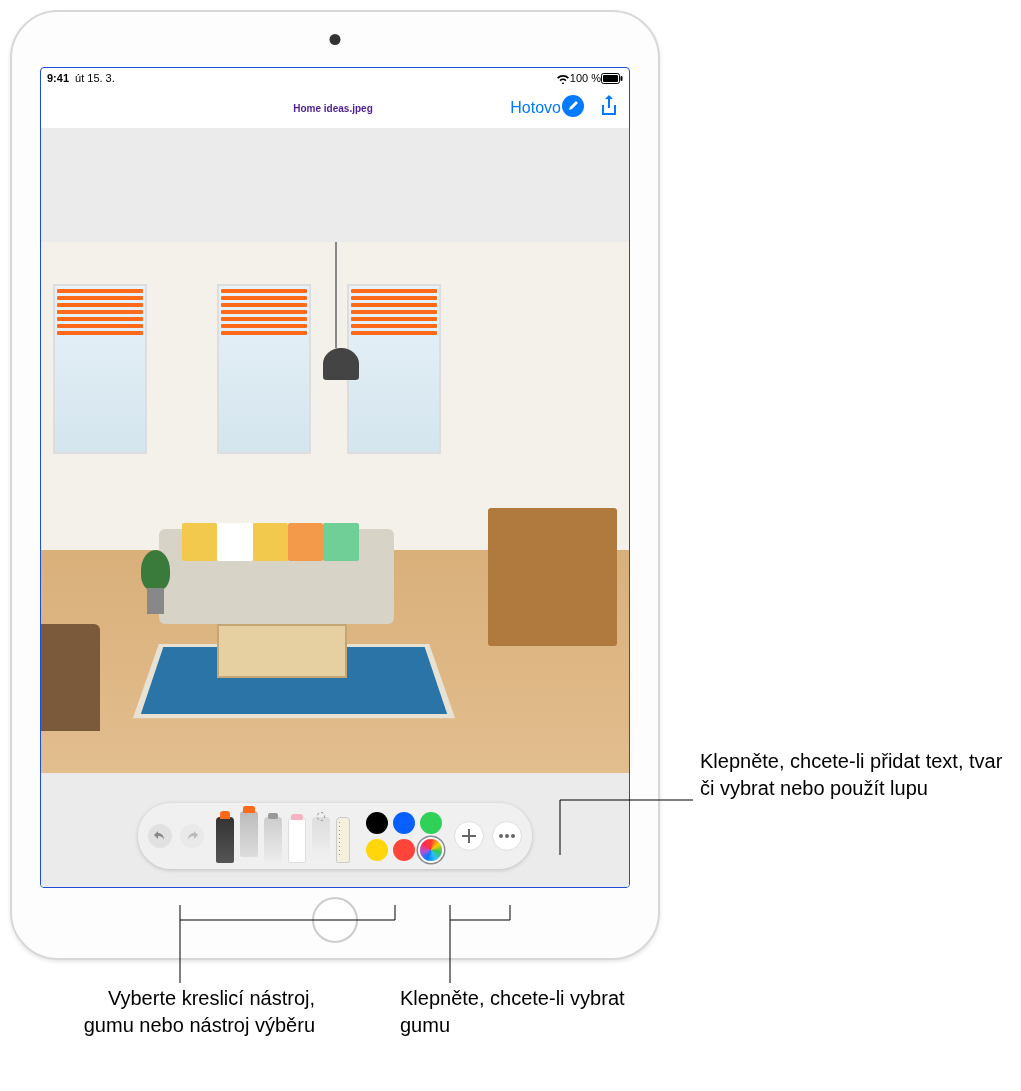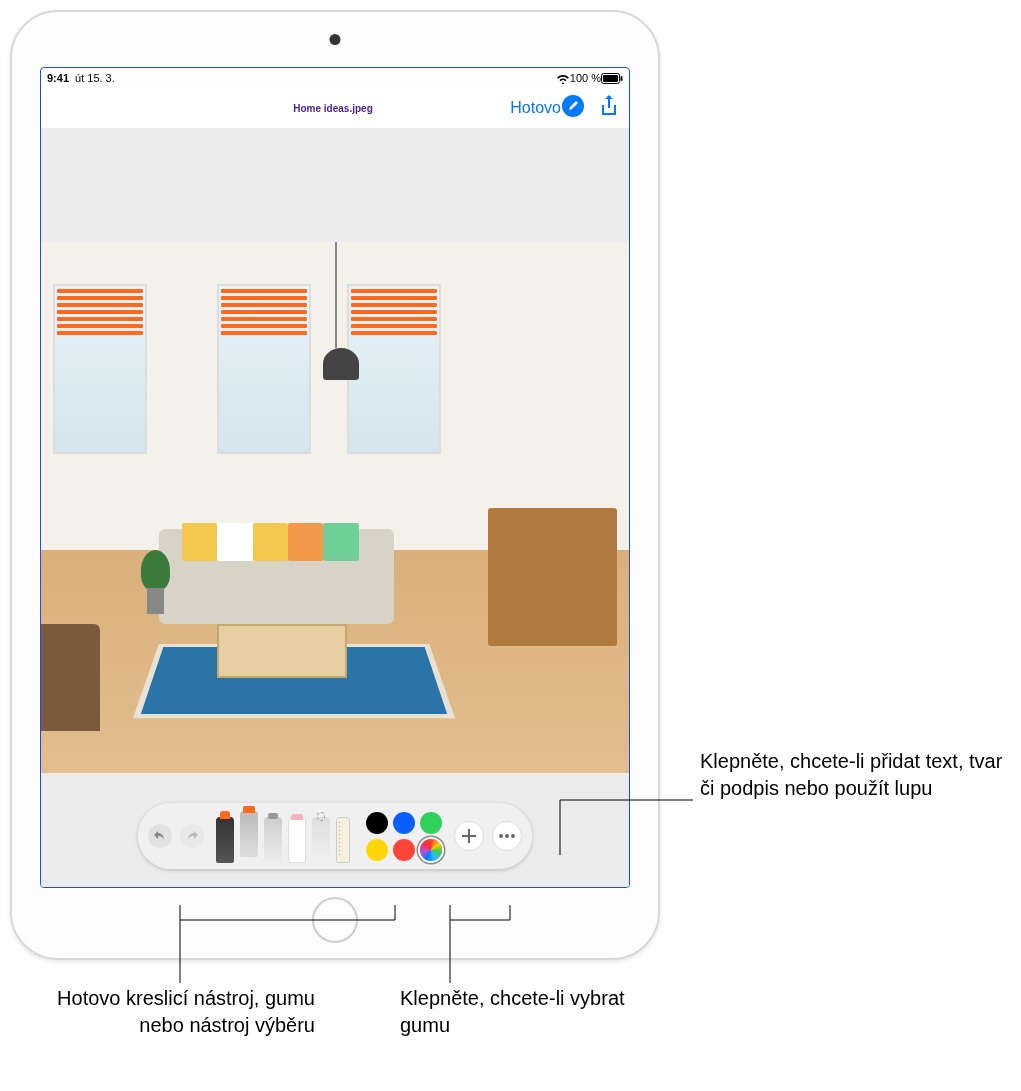--- a/index.html
+++ b/index.html
@@ -319,21 +319,21 @@
               <circle cx="14" cy="2" r="2" fill="#666"></circle>
             </svg>
         </div>
       </div>
     </div>
   </div>
 
   <div class="home-btn"></div>
 </div>
 
-<div class="callout right1">Klepněte, chcete-li přidat text, tvar či podpis nebo použít lupu</div>
-<div class="callout bot1">Hotovo kreslicí nástroj, gumu nebo nástroj výběru</div>
+<div class="callout right1">Klepněte, chcete-li přidat text, tvar či vybrat nebo použít lupu</div>
+<div class="callout bot1">Vyberte kreslicí nástroj, gumu nebo nástroj výběru</div>
 <div class="callout bot2">Klepněte, chcete-li vybrat gumu</div>
 
 <svg class="leader" style="left:0;top:0" width="1021" height="1091">
   <path d="M 693 800 L 560 800 L 560 855" stroke="#000" stroke-width="1" fill="none"></path>
   <path d="M 180 983 L 180 920 L 395 920 L 395 905 M 180 920 L 180 905" stroke="#000" stroke-width="1" fill="none"></path>
   <path d="M 450 983 L 450 920 L 510 920 L 510 905 M 450 920 L 450 905" stroke="#000" stroke-width="1" fill="none"></path>
 </svg>
 
 </body></html>

